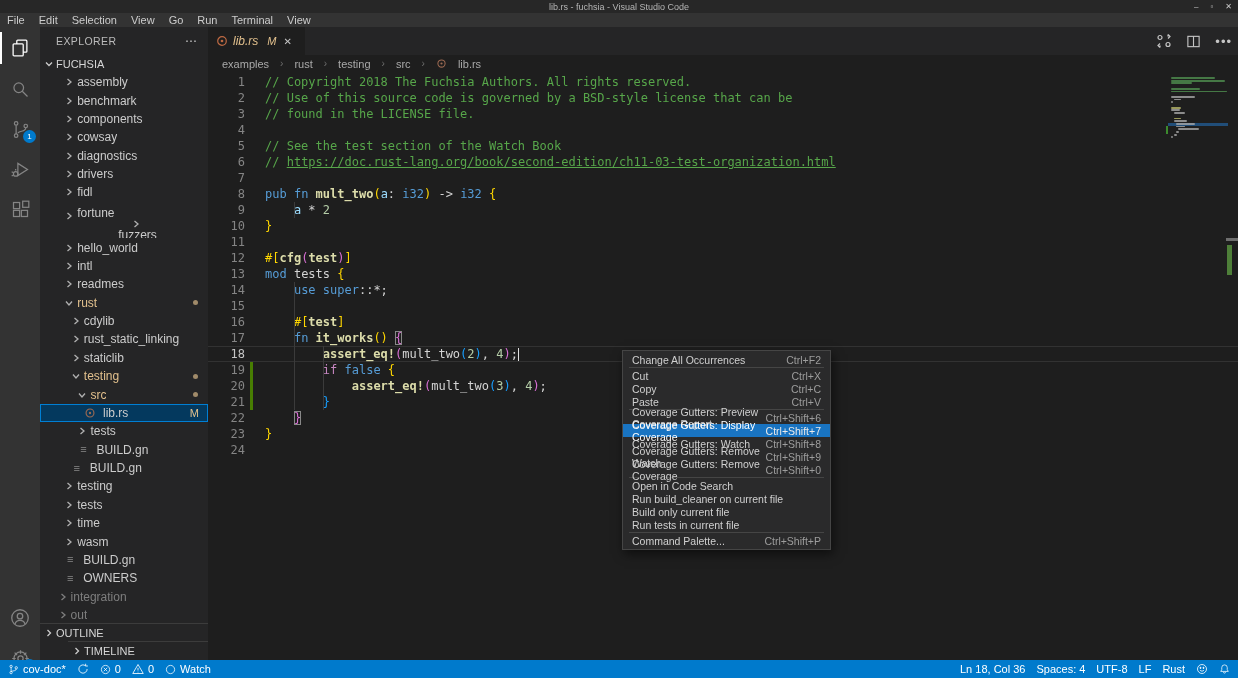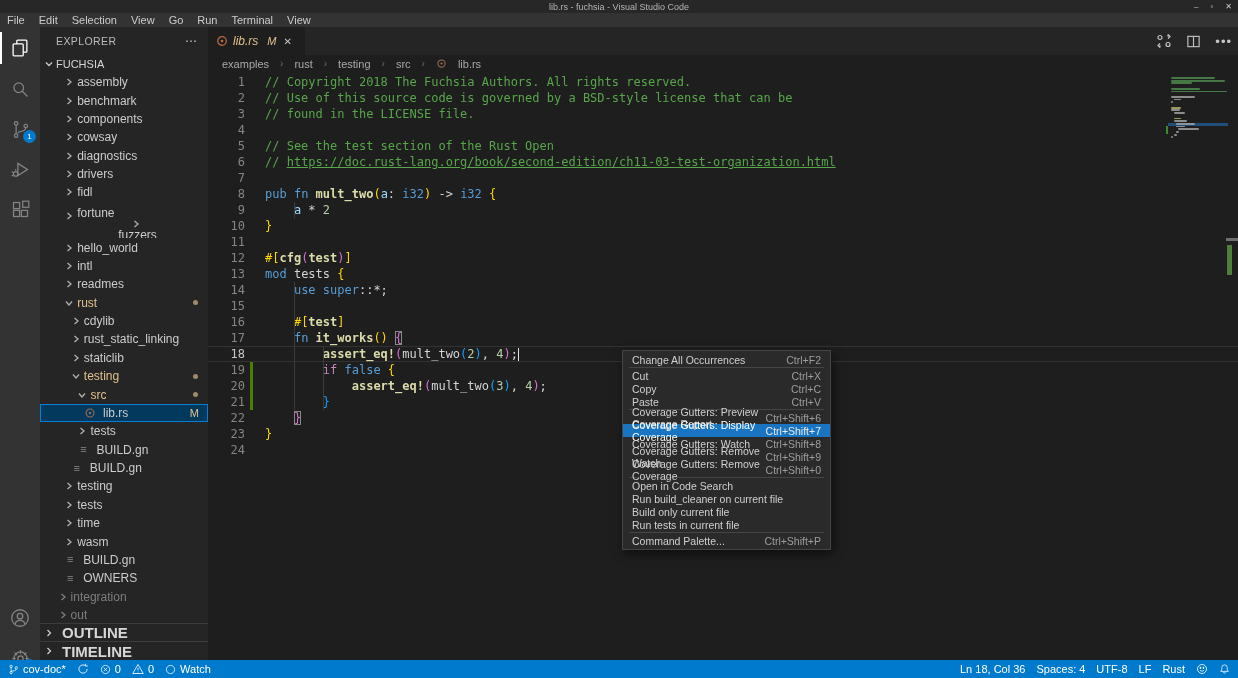--- a/index.html
+++ b/index.html
@@ -40,21 +40,21 @@
   .tree-row .chev svg{stroke:#b0b0b0;fill:none;stroke-width:1.3;}
   .tree-row .ficon{width:12px;flex:none;margin-right:4px;font-size:11px;line-height:1;color:#8a8a8a;display:inline-flex;justify-content:center;}
   .tree-row .lbl{margin-left:3px;white-space:nowrap;overflow:hidden;}
   .tree-row.mod .lbl{color:var(--modified-gold,#E2C08D);}
   .tree-row.dim .lbl{color:#7e7e7e;}
   .tree-row.dim .chev svg{stroke:#7e7e7e;}
   .tree-row.selected{background:var(--selection-bg,#04395E);outline:1px solid var(--selection-border,#007FD4);outline-offset:-1px;}
   .dotbadge{position:absolute;right:10px;width:5px;height:5px;border-radius:50%;background:var(--modified-gold,#E2C08D);opacity:.65;}
   .mbadge{position:absolute;right:9px;font-size:11px;color:var(--modified-gold,#E2C08D);}
   .sb-panel{position:absolute;left:0;width:168px;height:18px;border-top:1px solid #3c3c3c;
-    display:flex;align-items:center;font-weight:bold;font-size:15px;color:#d6d6d6;padding-left:4px;gap:8px;}
+    display:flex;align-items:center;font-weight:normal;font-size:11px;color:#d6d6d6;padding-left:4px;gap:2px;}
 
   
   .editor{position:absolute;left:208px;top:27px;width:1030px;height:633px;background:var(--bg-editor);}
   .tabbar{position:absolute;left:0;top:0;width:1030px;height:28px;background:var(--bg-sidebar);}
   .tab{position:absolute;left:0;top:0;height:28px;width:97px;background:var(--bg-editor);
     display:flex;align-items:center;padding:0 8px;gap:5px;font-size:12px;}
   .tab .rusticon{width:12px;height:12px;flex:none;}
   .tab .tlabel{font-style:italic;color:var(--modified-gold,#E2C08D);}
   .tab .tm{color:var(--modified-gold,#E2C08D);font-size:11px;font-style:italic;margin-left:4px;}
   .tab .tclose{color:#c5c5c5;font-size:10px;margin-left:2px;}
@@ -435,21 +435,21 @@
           </span>
           <span class="lbl">out</span>
         </div>
       </div>
     <div class="sb-panel" style="top:596px;">
       <svg width="10" height="10" viewBox="0 0 10 10">
           <path d="M3.5 2l3 3-3 3" stroke="#cccccc" fill="none" stroke-width="1.3"></path>
         </svg>
       <span>OUTLINE</span>
     </div>
-    <div class="sb-panel" style="top:614px;height:19px;">
+    <div class="sb-panel" style="top:614px;height:19px;margin-left:28px;">
       <svg width="10" height="10" viewBox="0 0 10 10">
           <path d="M3.5 2l3 3-3 3" stroke="#cccccc" fill="none" stroke-width="1.3"></path>
         </svg>
       <span>TIMELINE</span>
     </div>
   </div>
 
   <div class="editor">
     <div class="tabbar">
       <div class="tab">
@@ -491,21 +491,21 @@
         </span>
         <span>lib.rs</span>
       </div>
 
     <div class="codearea">
       <div id="code-lines">
           <div class="code-line"><span class="gut">1</span><span class="src"><span class="tk-c">// Copyright 2018 The Fuchsia Authors. All rights reserved.</span></span></div>
           <div class="code-line"><span class="gut">2</span><span class="src"><span class="tk-c">// Use of this source code is governed by a BSD-style license that can be</span></span></div>
           <div class="code-line"><span class="gut">3</span><span class="src"><span class="tk-c">// found in the LICENSE file.</span></span></div>
           <div class="code-line"><span class="gut">4</span><span class="src"></span></div>
-          <div class="code-line"><span class="gut">5</span><span class="src"><span class="tk-c">// See the test section of the Rust Open</span></span></div>
+          <div class="code-line"><span class="gut">5</span><span class="src"><span class="tk-c">// See the test section of the Watch Book</span></span></div>
           <div class="code-line"><span class="gut">6</span><span class="src"><span class="tk-c">// </span><span class="tk-link">https://doc.rust-lang.org/book/second-edition/ch11-03-test-organization.html</span></span></div>
           <div class="code-line"><span class="gut">7</span><span class="src"></span></div>
           <div class="code-line"><span class="gut">8</span><span class="src"><span class="tk-k">pub </span><span class="tk-k">fn </span><span class="tk-f">mult_two</span><span class="tk-b1">(</span><span class="tk-v">a</span><span class="tk-w">: </span><span class="tk-k">i32</span><span class="tk-b1">)</span><span class="tk-w"> -&gt; </span><span class="tk-k">i32</span><span class="tk-w"> </span><span class="tk-b1">{</span></span></div>
           <div class="code-line"><span class="gut">9</span><span class="src"><span class="tk-w">    </span><span class="tk-v">a</span><span class="tk-w"> * </span><span class="tk-n">2</span></span></div>
           <div class="code-line"><span class="gut">10</span><span class="src"><span class="tk-b1">}</span></span></div>
           <div class="code-line"><span class="gut">11</span><span class="src"></span></div>
           <div class="code-line"><span class="gut">12</span><span class="src"><span class="tk-b1">#[</span><span class="tk-f">cfg</span><span class="tk-b2">(</span><span class="tk-f">test</span><span class="tk-b2">)</span><span class="tk-b1">]</span></span></div>
           <div class="code-line"><span class="gut">13</span><span class="src"><span class="tk-k">mod </span><span class="tk-w">tests </span><span class="tk-b1">{</span></span></div>
           <div class="code-line"><span class="gut">14</span><span class="src"><span class="tk-w">    </span><span class="tk-k">use </span><span class="tk-k">super</span><span class="tk-w">::*;</span></span></div>
           <div class="code-line"><span class="gut">15</span><span class="src"></span></div>

